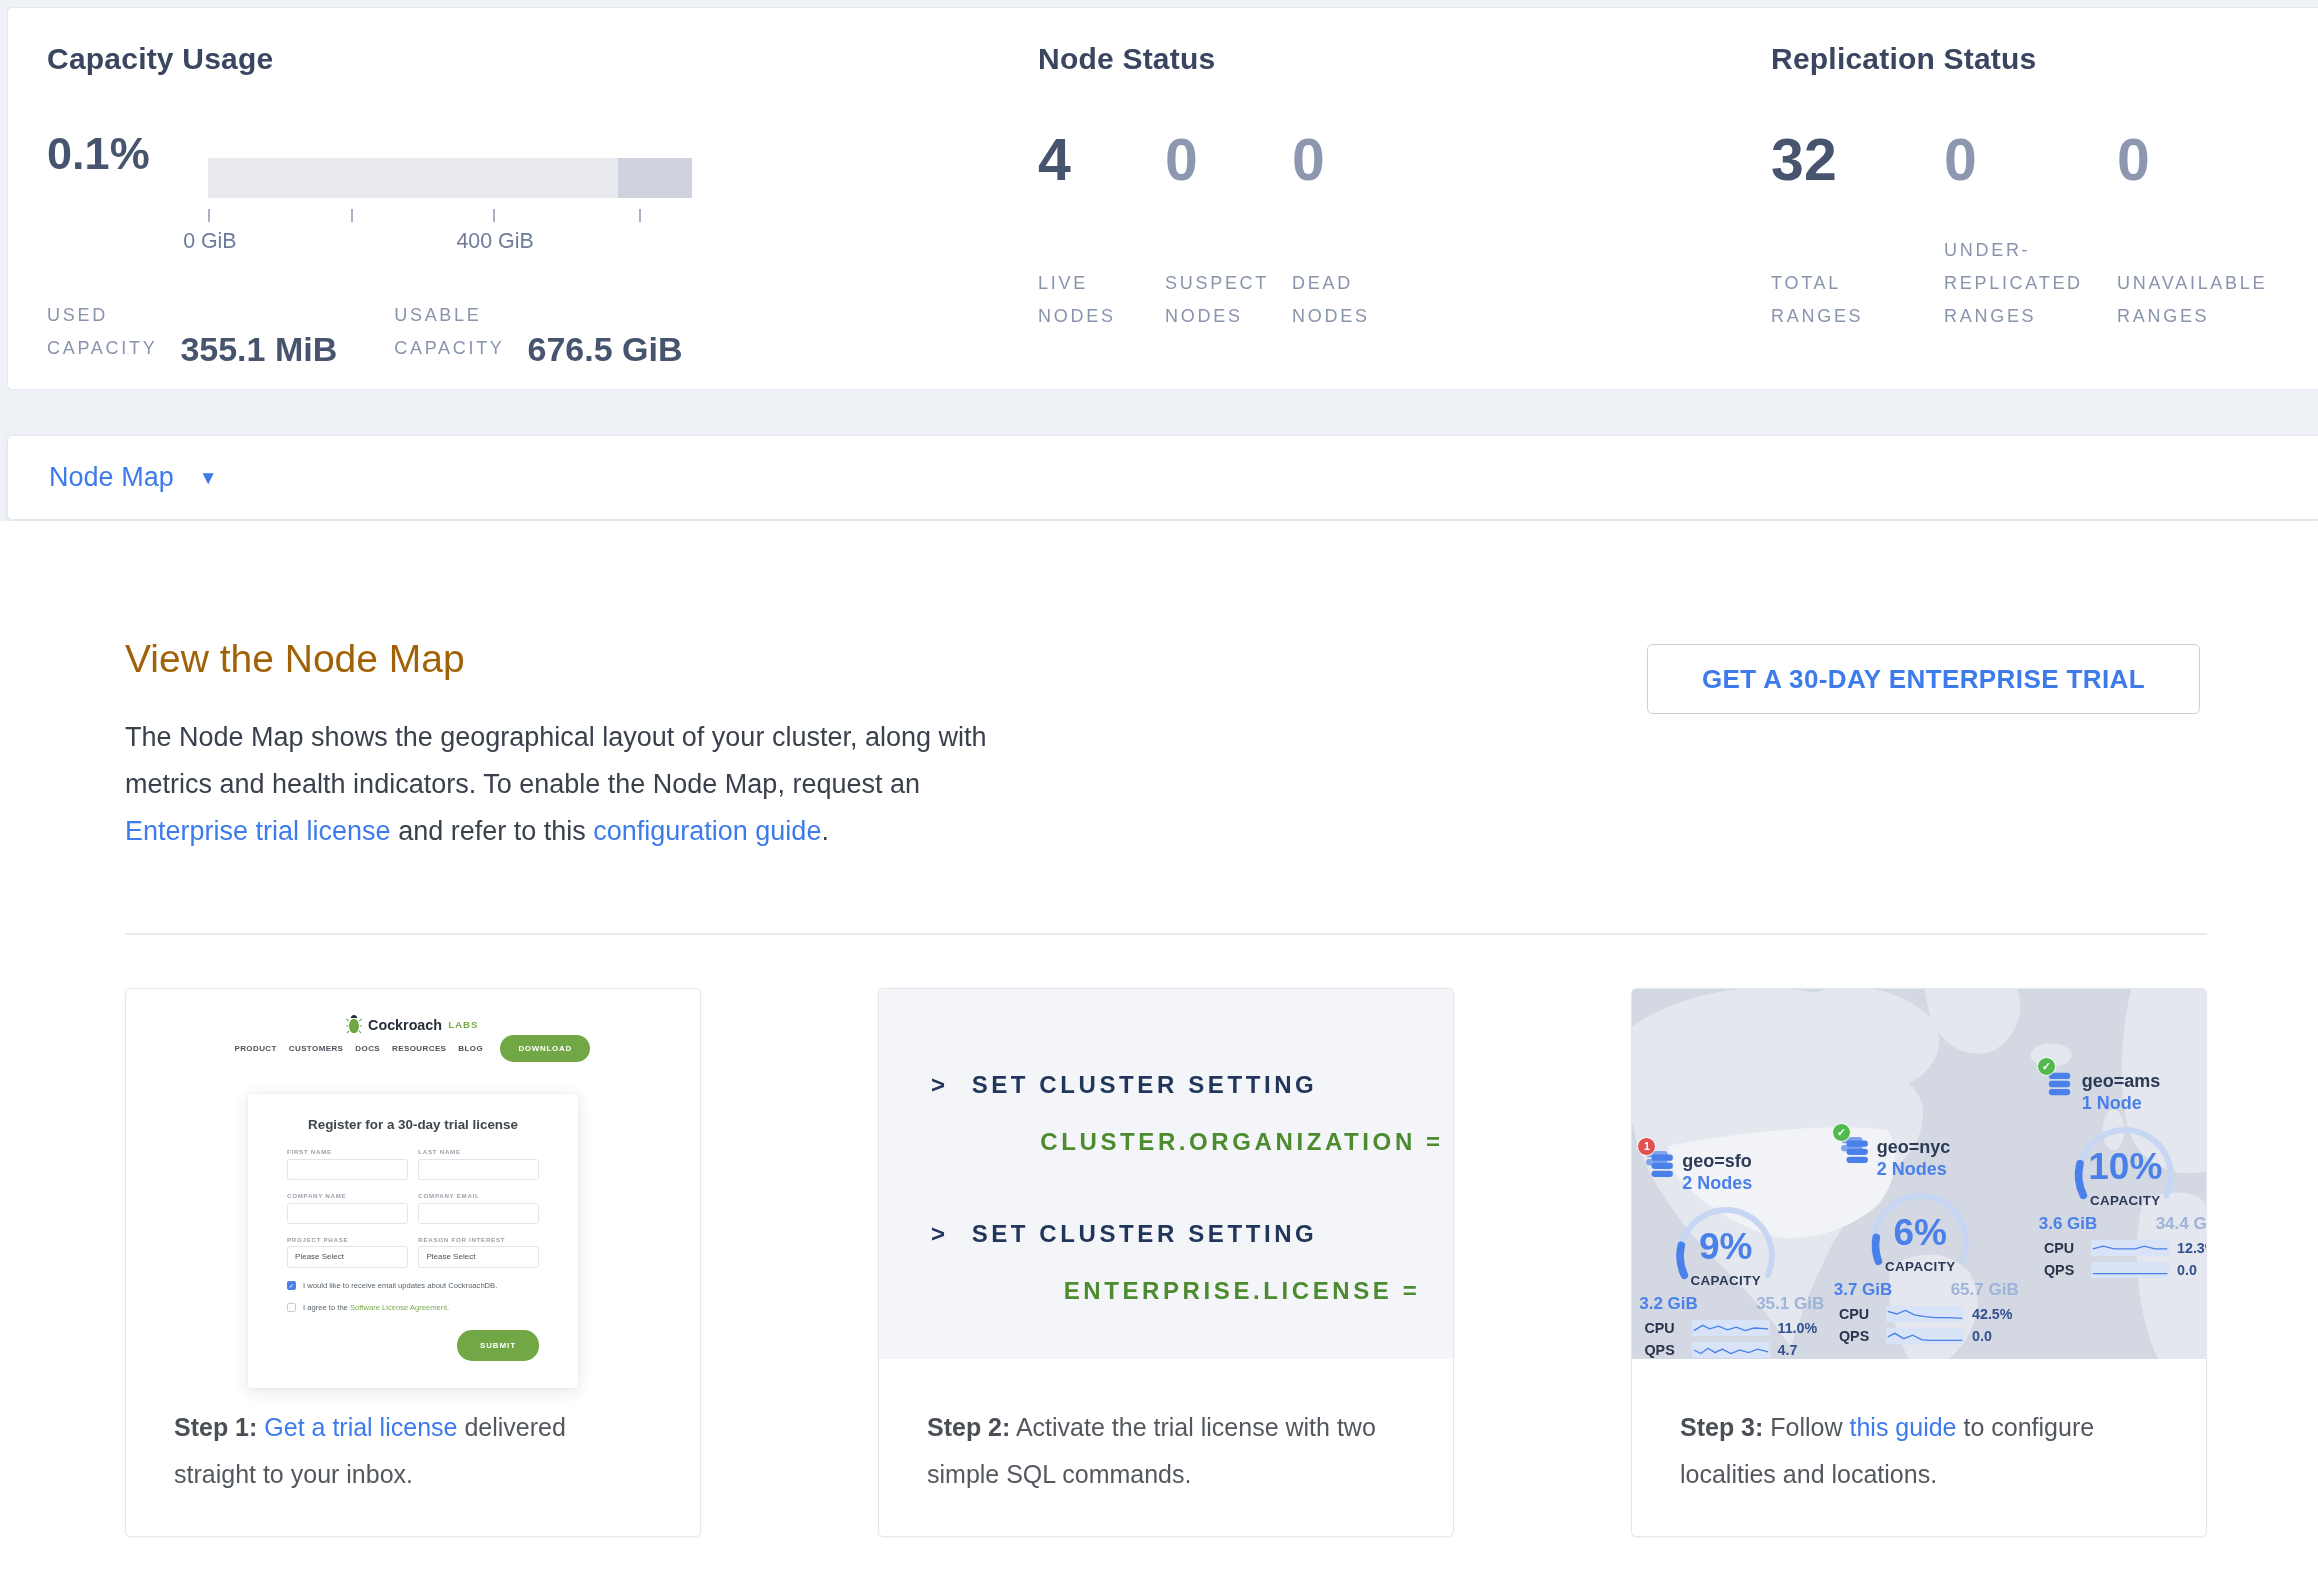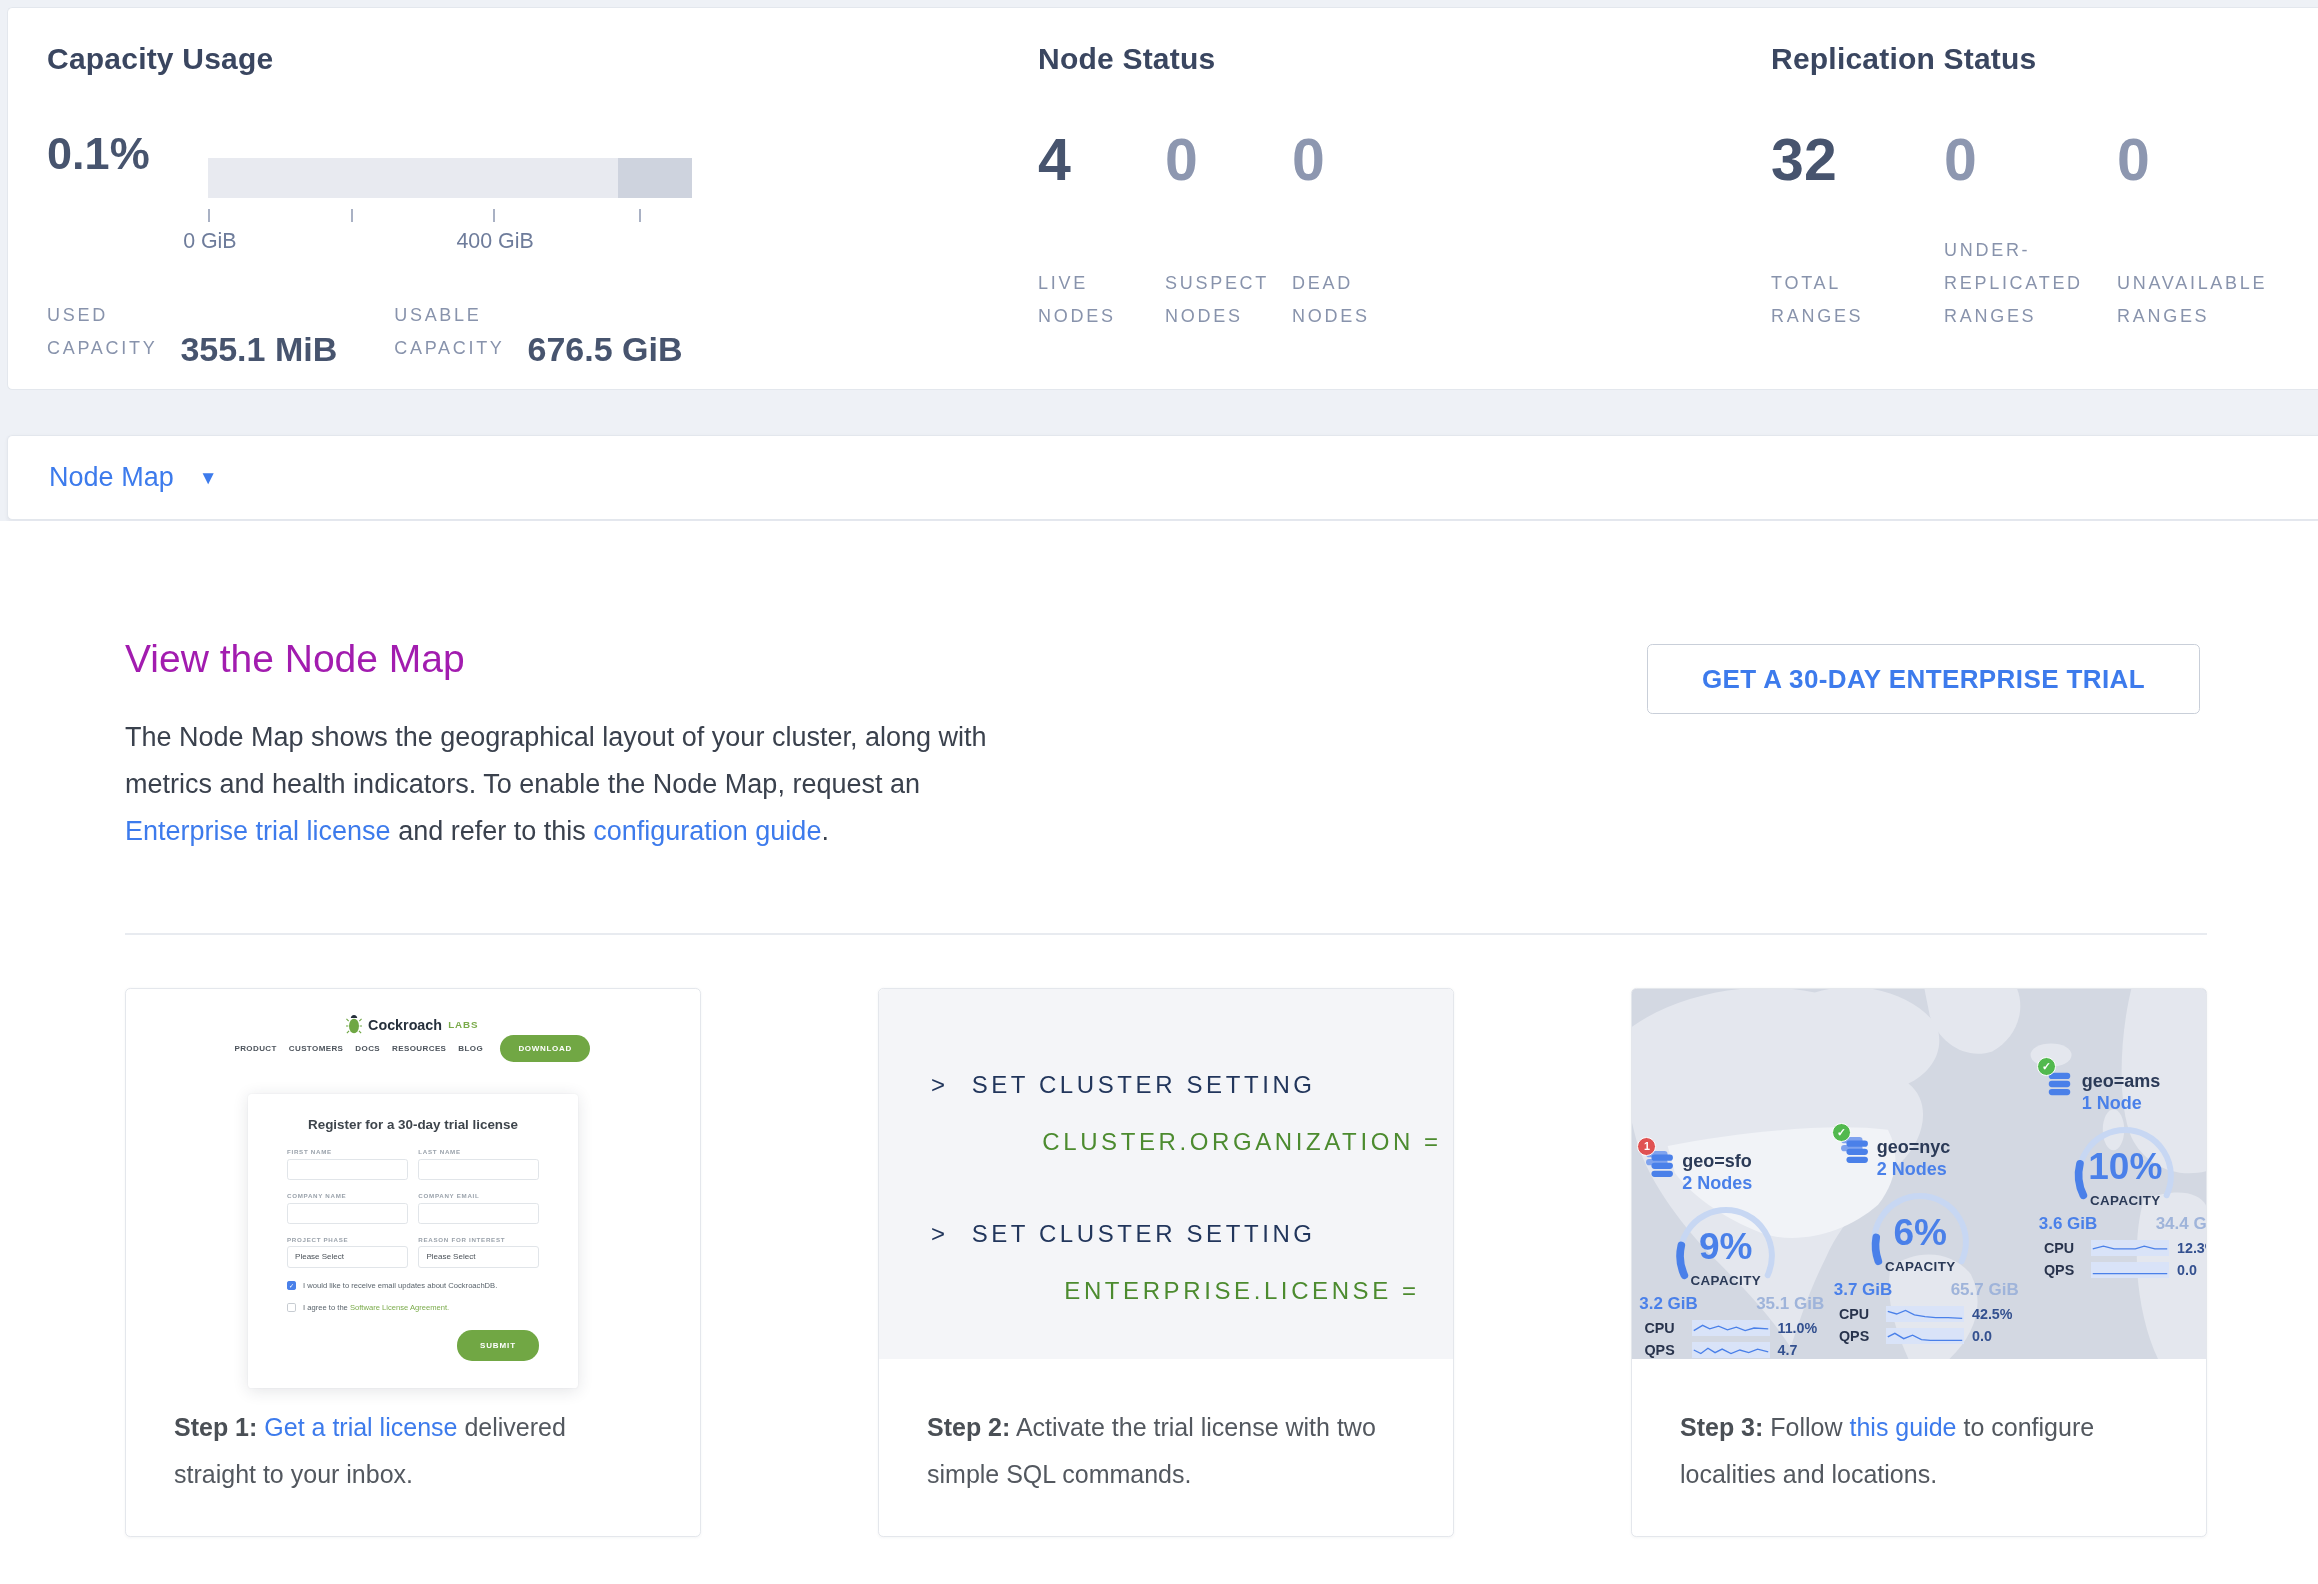--- a/index.html
+++ b/index.html
@@ -39,21 +39,21 @@
   .nodemap-bar {
     position:absolute; left:7.1px; top:435px; right:0; height:85px;
     background:#fff; border:0.9px solid #e3e7ed; border-right:none; border-radius:5.3px 0 0 5.3px;
     display:flex; align-items:center; padding-left:41px;
     box-shadow:0 1.8px 3.6px rgba(44,56,82,0.06);
   }
   .nodemap-label { color:#3d7bec; font-size:27px; }
   .nodemap-caret { color:#3d7bec; font-size:19px; margin-left:25px; }
   
   .main { position:absolute; left:0; top:521px; width:100%; height:1064px; background:#fff; }
-  .intro-heading { position:absolute; left:125px; top:116px; font-size:39px; font-weight:500; color:#a21caf; }
+  .intro-heading { position:absolute; left:125px; top:116px; font-size:39px; font-weight:500; color:#a16207; }
   .intro-para { position:absolute; left:125px; top:193px; width:869px; font-size:27px; line-height:47px; color:#3a414d; }
   .link { color:#3d7bec; cursor:pointer; }
   .trial-btn {
     position:absolute; left:1647px; top:123px; width:553px; height:70px;
     background:#fff; border:1.8px solid #c9cfd9; border-radius:5.3px;
     display:flex; align-items:center; justify-content:center;
     font-size:26px; font-weight:600; color:#3d7bec; letter-spacing:0.4px; cursor:pointer;
   }
   .divider { position:absolute; left:125px; top:412px; width:2082px; height:1.8px; background:#e8ebf0; }
   
@@ -86,21 +86,21 @@
     padding-left:7.1px; font-size:8px; color:#4a5158; }
   .mini-check { display:flex; align-items:center; gap:7.1px; margin-top:13.4px; font-size:7.6px; color:#59636b; }
   .mini-checkbox { width:9px; height:9px; border:0.9px solid #c7ccd2; border-radius:1.8px; flex:none;
     display:flex; align-items:center; justify-content:center; font-size:6.2px; color:#fff; }
   .mini-checkbox.checked { background:#4a80e9; border-color:#4a80e9; }
   .mini-green-link { color:#7aab4a; }
   .mini-submit { margin:18px 0 0 auto; width:fit-content; background:#71a744; color:#fff;
     font-size:8px; font-weight:700; letter-spacing:0.9px; padding:10.7px 23px; border-radius:15px; }
   
   .code-block { height:100%; background:#f4f5f8; padding:82px 0 0 52px; }
-  .code-line { font-size:24px; font-weight:400; letter-spacing:3.6px; color:#22365c; white-space:nowrap; }
+  .code-line { font-size:24px; font-weight:700; letter-spacing:3.6px; color:#22365c; white-space:nowrap; }
   .code-prompt { margin-right:23px; }
   .code-green { color:#4c8b2f; margin-left:100px; margin-top:29px;text-align:center; }
   .code-gap { margin-top:64px; }
   
   .map { height:100%; position:relative; overflow:hidden; background:#d3d8e2; }
   .map-svg { position:absolute; left:0; top:0; }
   .geo-node { position:absolute; width:192px; }
   .geo-sfo { left:12.5px; top:162px; }
   .geo-nyc { left:207px; top:148px; }
   .geo-ams { left:412px; top:82px; }

